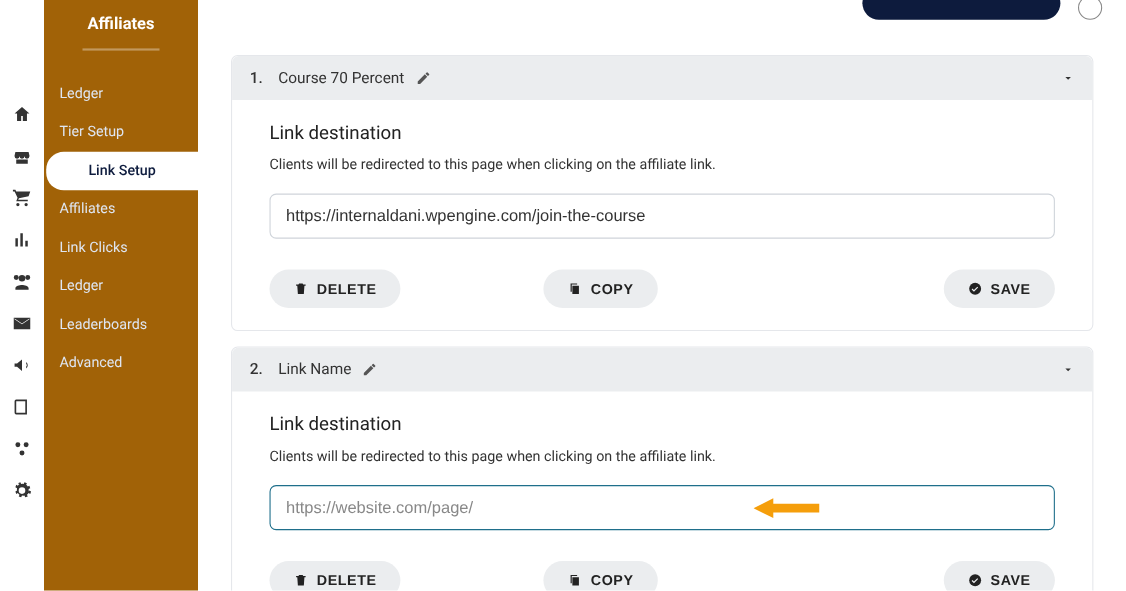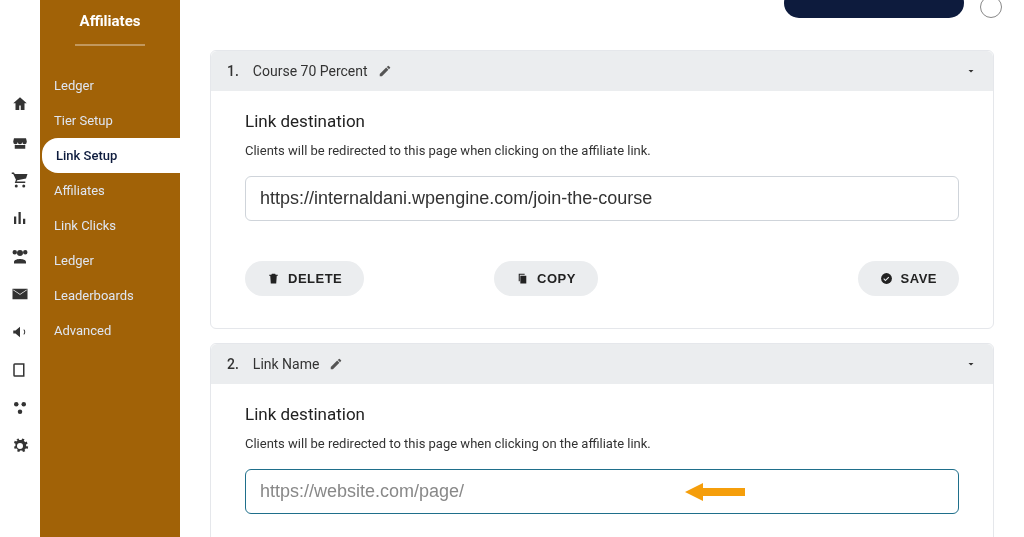--- a/index.html
+++ b/index.html
@@ -51,20 +51,21 @@
       padding: 10px 14px;
       cursor: pointer;
       color: #dfe6f2;
     }
     .sidebar-item.active {
       background: #fff;
       color: #0d1b3d;
       border-radius: 16px 0 0 16px;
       margin-left: 2px;
       font-weight: 500;
+      text-align: center;
     }
     .main {
       flex: 1;
       background: #fff;
       padding: 0 30px 0 30px;
       position: relative;
       overflow: hidden;
     }
     .top-button {
       position: absolute;
@@ -116,21 +117,21 @@
     .section-desc {
       font-size: 13px;
       color: #333;
       margin-bottom: 18px;
     }
     .link-input {
       width: 100%;
       border: 1px solid #cfd4da;
       border-radius: 6px;
       padding: 11px 14px;
-      font-size: 18px;
+      font-size: 15px;
       color: #333;
       outline: none;
     }
     .link-input.focused {
       border: 1.5px solid #1f6f8b;
     }
     .link-input::placeholder { color: #888; }
     .input-wrap { position: relative; }
     .arrow {
       position: absolute;
@@ -151,21 +152,21 @@
       padding: 10px 22px;
       font-size: 13px;
       font-weight: 700;
       letter-spacing: 0.5px;
       color: #222;
       display: inline-flex;
       align-items: center;
       gap: 8px;
       cursor: pointer;
     }
-    .button-row .center { margin: 12px auto; }
+    .button-row .center { margin: 0 auto; }
     .button-row .right { margin-left: auto; }
     svg { display: block; }
   </style>
 </head>
 <body>
 
 <div class="icon-rail">
   <span class="rail-icon">
       <svg viewBox="0 0 24 24" fill="currentColor">
         <path d="M12 3l9 8h-3v9h-5v-6H11v6H6v-9H3z"></path>

